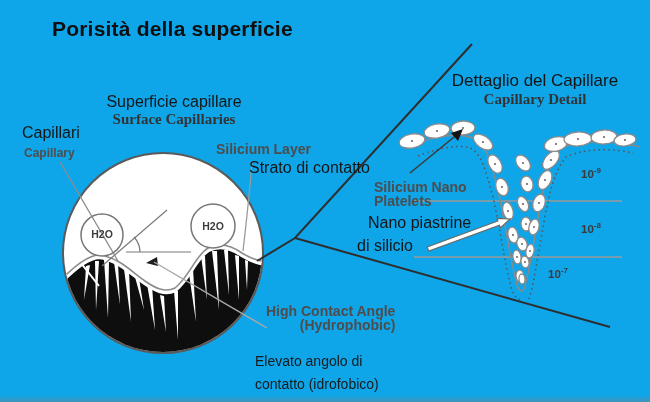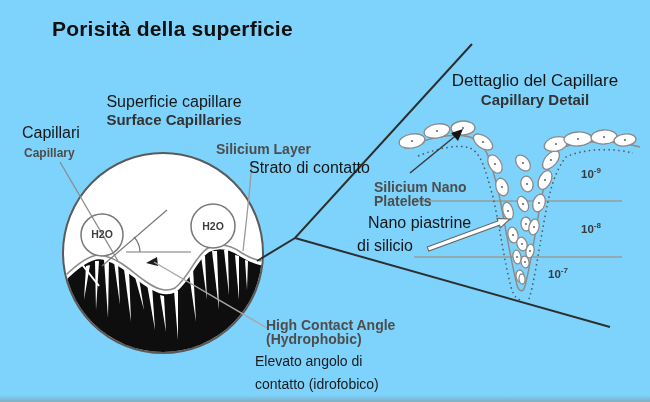--- a/index.html
+++ b/index.html
@@ -1,24 +1,24 @@
 <!DOCTYPE html>
 <html><head>
 <meta charset="utf-8">
 <style>
   html,body{margin:0;padding:0;background:#fff;}
   #stage{
-    position:relative;width:650px;height:402px;background:#7dd3fc;
+    position:relative;width:650px;height:402px;background:#0ea5e9;
     font-family:"Liberation Sans","DejaVu Sans",sans-serif;overflow:hidden;
   }
   .lbl{position:absolute;white-space:nowrap;color:#1a1a1a;}
   .title{font-size:21px;font-weight:700;color:#0f0f0f;letter-spacing:0.2px;}
   .it13{font-size:16px;color:#161616;}
   .boldgray{font-size:14px;font-weight:700;color:#4d4d4d;line-height:14px;}
-  .serifbold{font-family:Liberation Sans, sans-serif;font-weight:700;color:#333;font-size:15px;}
+  .serifbold{font-family:Liberation Serif, serif;font-weight:700;color:#333;font-size:15px;}
   .center{text-align:center;}
   .h2o{font-size:10.5px;font-weight:700;color:#3d3d3d;text-align:center;width:44px;}
   .scale{font-size:11.5px;font-weight:700;color:#3a3a3a;text-align:right;}
   .scale sup{font-size:8px;}
   .detail-title{font-size:17px;color:#141414;}
   svg{position:absolute;left:0;top:0;}
   #bottom-shade{position:absolute;left:0;bottom:0;width:100%;height:7px;
     background:linear-gradient(to bottom,rgba(0,0,0,0),rgba(130,130,130,0.45));}
 </style>
 </head>
@@ -195,21 +195,21 @@
   <div class="lbl scale" style="left:581px;top:166px;">
     <span>10</span><sup>-9</sup>
   </div>
   <div class="lbl scale" style="left:581px;top:221px;">
     <span>10</span><sup>-8</sup>
   </div>
   <div class="lbl scale" style="left:548px;top:266px;">
     <span>10</span><sup>-7</sup>
   </div>
 
-  <div class="lbl boldgray" style="left:266px;top:318px;">
+  <div class="lbl boldgray" style="left:266px;top:304px;text-align:right;">
     <div>High Contact Angle</div>
     <div>(Hydrophobic)</div>
   </div>
   <div class="lbl" style="left:255px;top:353px;font-size:14px;">Elevato angolo di</div>
   <div class="lbl" style="left:255px;top:376px;font-size:14px;">contatto (idrofobico)</div>
 
   <div id="bottom-shade"></div>
 </div>
 
 </body></html>

